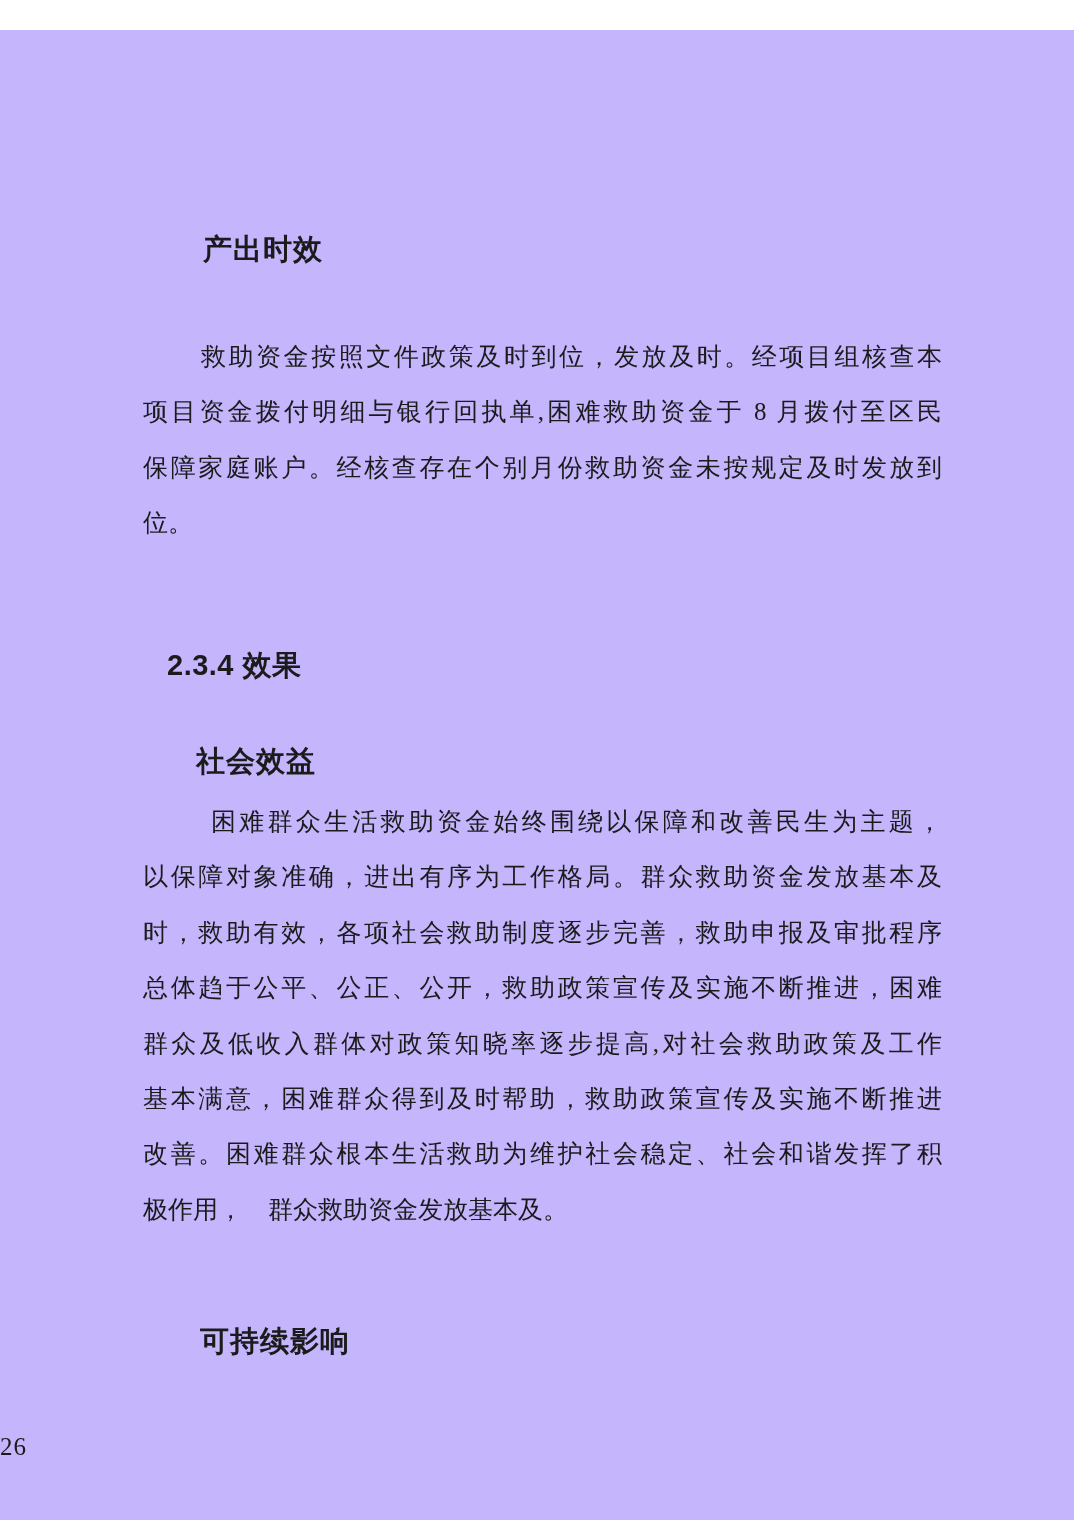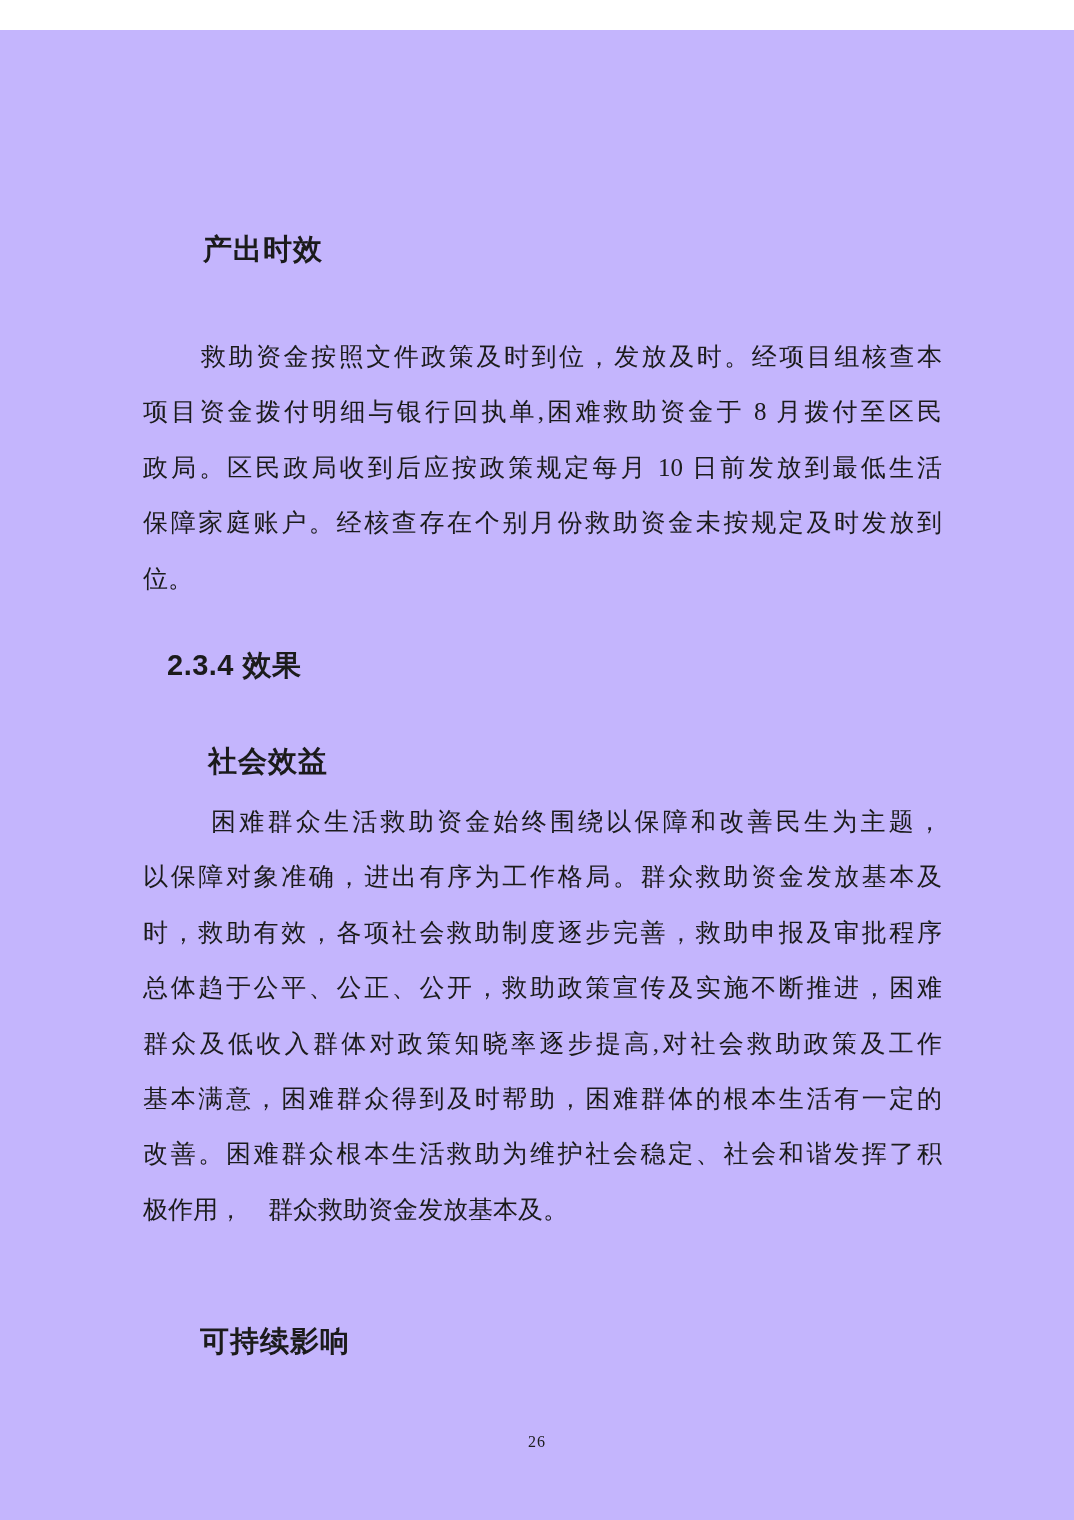--- a/index.html
+++ b/index.html
@@ -24,21 +24,21 @@
     line-height: 32px;
     letter-spacing: 1px;
     white-space: nowrap;
   }
   .heading-output   { left: 203px; top: 203px; }
   .heading-section  {
     left: 167px; top: 619px;
     font-family: "Liberation Sans", "DejaVu Sans", sans-serif;
     letter-spacing: 0.5px;
   }
-  .heading-social   { left: 208px; top: 715px; }
+  .heading-social   { left: 196px; top: 715px; }
   .heading-sustain  { left: 200px; top: 1295px; text-align: right; }
 
   .para {
     position: absolute;
     left: 143px;
     width: 799px;
     font-size: 25px;
   }
   .para-output { top: 299px; }
   .para-social { top: 764px; }
@@ -54,51 +54,49 @@
     text-align-last: left;
   }
   .para-output .line:first-child { padding-left: 58px; }
   .para-social .line:first-child { padding-left: 68px; }
 
   .page-number {
     position: absolute;
     left: 0;
     right: 0;
     top: 1403px;
-    text-align: center;
-    font-size: 16px;
+    font-size: 25px;
     letter-spacing: 1px;
   }
 </style>
 </head>
 <body>
 
 <div class="page">
 
   <div class="heading heading-output">产出时效</div>
 
   <div class="para para-output">
       <div class="line">救助资金按照文件政策及时到位，发放及时。经项目组核查本</div>
       <div class="line">项目资金拨付明细与银行回执单,困难救助资金于 8 月拨付至区民</div>
-      <div class="line">政局。区民政局收到后应按政策规定每月 10 日前发放到最低生活</div>
       <div class="line">保障家庭账户。经核查存在个别月份救助资金未按规定及时发放到</div>
       <div class="line">位。</div>
     </div>
 
   <div class="heading heading-section">2.3.4 效果</div>
 
   <div class="heading heading-social">社会效益</div>
 
   <div class="para para-social">
       <div class="line">困难群众生活救助资金始终围绕以保障和改善民生为主题，</div>
       <div class="line">以保障对象准确，进出有序为工作格局。群众救助资金发放基本及</div>
       <div class="line">时，救助有效，各项社会救助制度逐步完善，救助申报及审批程序</div>
       <div class="line">总体趋于公平、公正、公开，救助政策宣传及实施不断推进，困难</div>
       <div class="line">群众及低收入群体对政策知晓率逐步提高,对社会救助政策及工作</div>
-      <div class="line">基本满意，困难群众得到及时帮助，困难群体的根本生活有一定的</div>
+      <div class="line">基本满意，困难群众得到及时帮助，救助政策宣传及实施不断推进</div>
       <div class="line">改善。困难群众根本生活救助为维护社会稳定、社会和谐发挥了积</div>
       <div class="line">极作用，　群众救助资金发放基本及。</div>
     </div>
 
   <div class="heading heading-sustain">可持续影响</div>
 
   <div class="page-number">26</div>
 
 </div>
 

